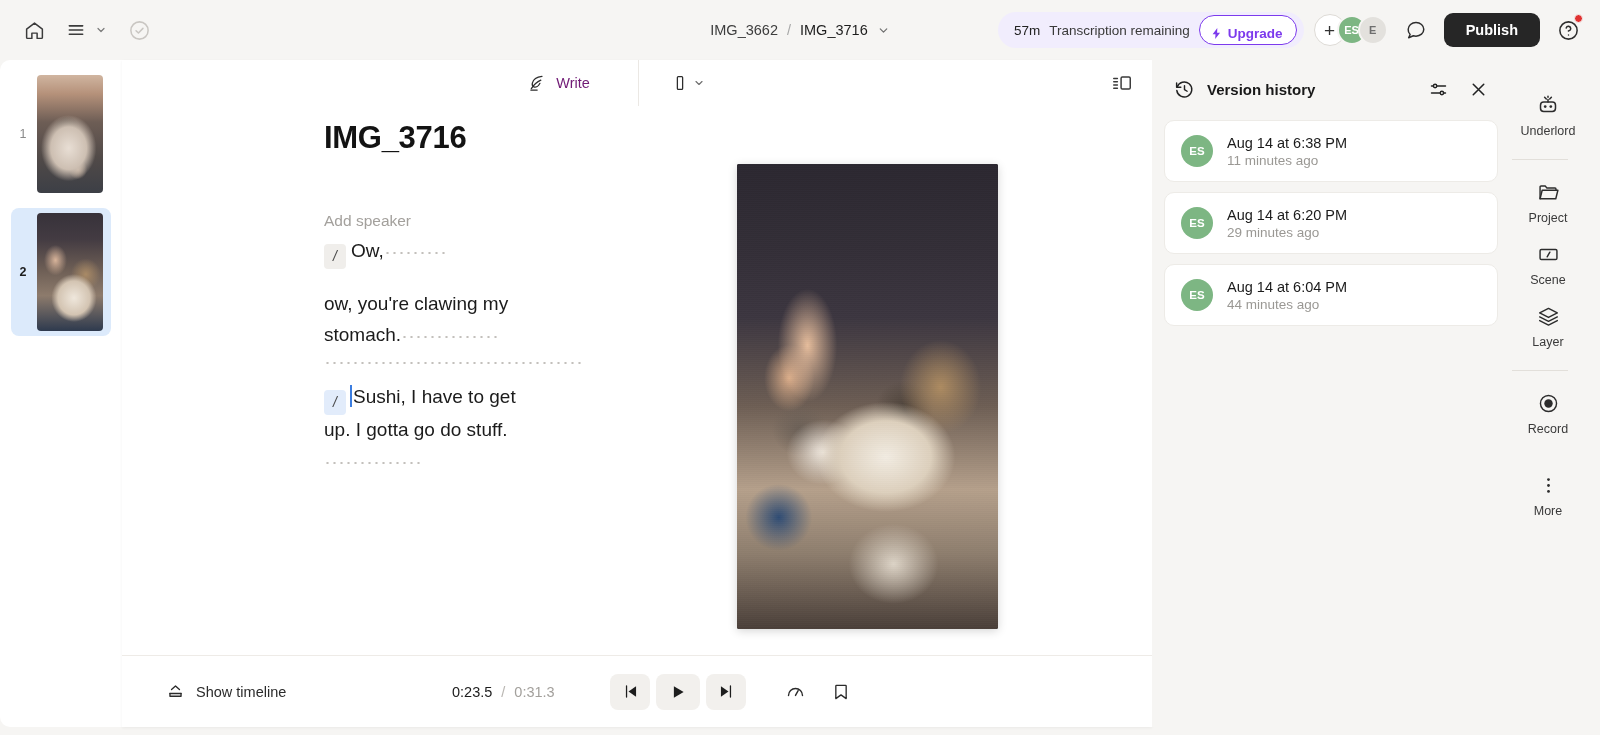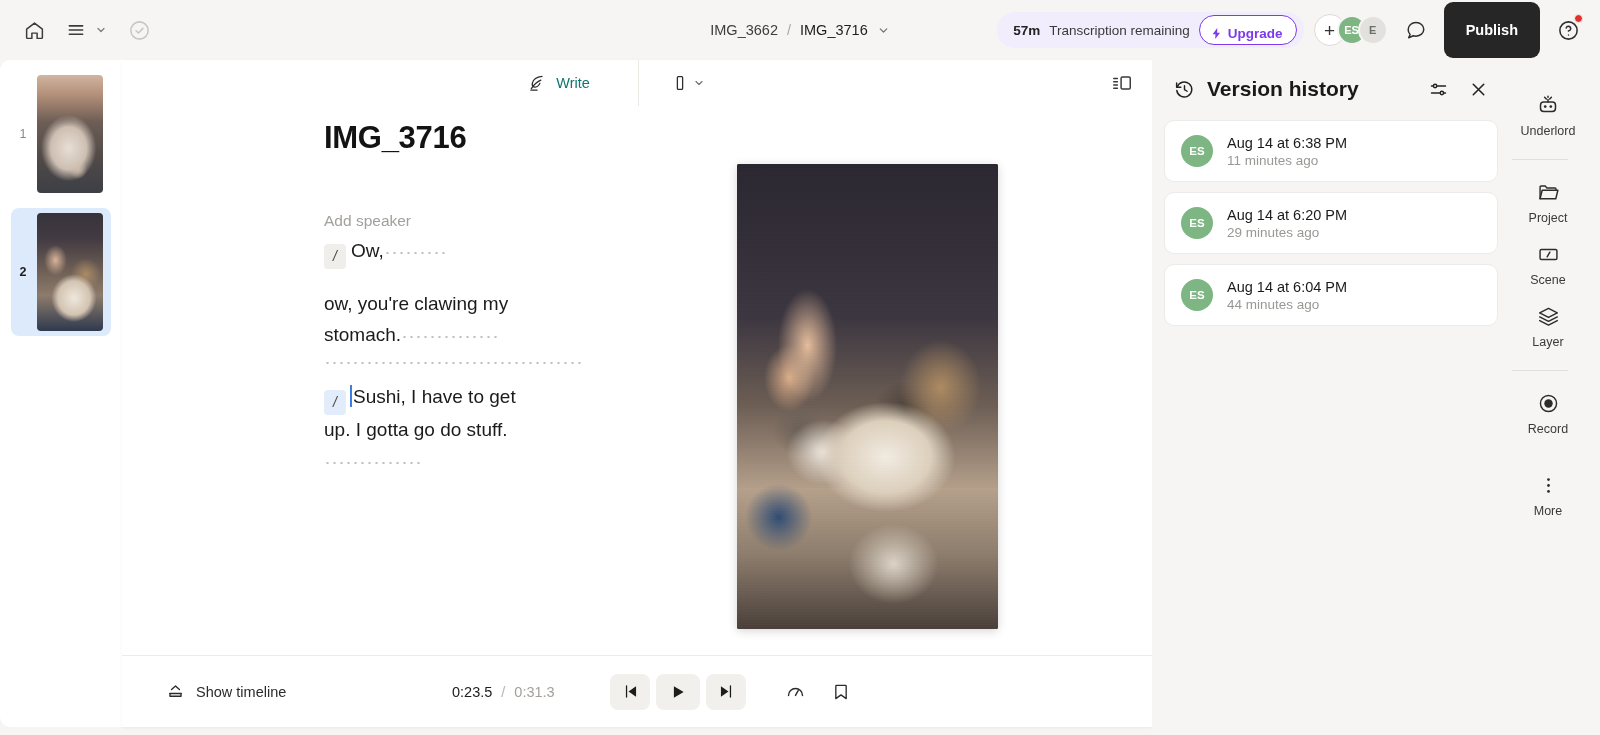--- a/index.html
+++ b/index.html
@@ -41,21 +41,21 @@
   .crumb-current { color: #1d1d1d; }
 
   .tb-right { margin-left: auto; display: flex; align-items: center; gap: 10px; position: relative; z-index: 2; }
 
   .quota-pill {
     display: flex; align-items: center; gap: 9px;
     background: #f1edfd; border-radius: 20px;
     height: 36px; padding: 0 7px 0 16px;
     font-size: 13.5px; color: #3a3a3a;
   }
-  .quota-min { font-weight: 700; color: #222; }
+  .quota-min { font-weight: 400; color: #222; }
   .upgrade-btn {
     display: flex; align-items: center; gap: 5px;
     border: 1.4px solid #7c3aed; color: #7c3aed;
     background: #fff; border-radius: 18px;
     height: 30px; padding: 6px 13px 0 10px;
     font-size: 13.5px; font-weight: 700; cursor: pointer;
   }
 
   .avatars { display: flex; align-items: center; }
   .av {
@@ -67,21 +67,21 @@
   .av.plus {
     background: #fff; color: #333; border: 1px solid #dedbd6;
     margin-left: 0; font-size: 19px; font-weight: 300; line-height: 1;
     width: 32px; height: 32px;
   }
   .av.green { background: #7db683; }
   .av.grey { background: #e3e1dd; color: #6e6e6e; }
 
   .publish-btn {
     background: #262626; color: #fff; border: none; border-radius: 9px;
-    height: 56px; padding: 0 22px; font-size: 14.5px; font-weight: 600; cursor: pointer;
+    height: 34px; padding: 0 22px; font-size: 14.5px; font-weight: 600; cursor: pointer;
   }
   .help-wrap { position: relative; }
   .red-dot {
     position: absolute; top: 2px; right: 3px;
     width: 9px; height: 9px; border-radius: 50%; background: #e03131;
     border: 1.5px solid #f6f5f3;
   }
 
   
   .body { flex: 1; display: flex; min-height: 0; padding: 0 0 8px 0; position: relative; }
@@ -129,21 +129,21 @@
     display: flex; flex-direction: column;
     box-shadow: 0 1px 3px rgba(0,0,0,.05);
   }
   .ed-toolbar {
     height: 46px; flex: 0 0 46px;
     display: flex; align-items: center;
     padding: 0 14px 0 0; position: relative;
   }
   .write-btn {
     display: flex; align-items: center; gap: 9px;
-    font-size: 14.5px; color: #0f766e; cursor: pointer;
+    font-size: 14.5px; color: #701a75; cursor: pointer;
     padding: 6px 10px; border-radius: 7px; background: none; border: none;
     margin-left: auto;
   }
   .ed-divider { width: 1px; height: 46px; background: #ebe8e4; margin: 0 0 0 38px; }
   .ratio-btn {
     display: flex; align-items: center; gap: 4px; margin-left: 26px;
     cursor: pointer; padding: 5px 6px; border-radius: 6px;
   }
   .panel-toggle { margin-left: auto; cursor: pointer; padding: 5px; border-radius: 6px; display:flex; }
 
@@ -254,21 +254,21 @@
   .vh-panel {
     width: 360px; flex: 0 0 360px;
     background: #f6f5f3;
     display: flex; flex-direction: column;
     padding: 0 14px 0 12px;
   }
   .vh-head {
     height: 58px; flex: 0 0 58px;
     display: flex; align-items: center; gap: 12px; padding: 0 2px 0 10px;
   }
-  .vh-title { font-size: 21px; font-weight: 600; color: #191919; }
+  .vh-title { font-size: 15px; font-weight: 600; color: #191919; }
   .vh-actions { margin-left: auto; display: flex; align-items: center; gap: 4px; }
   .vh-list { display: flex; flex-direction: column; gap: 10px; padding-top: 2px; }
   .vh-item {
     background: #fff; border: 1px solid #edebe7; border-radius: 10px;
     height: 62px; display: flex; align-items: center; gap: 14px;
     padding: 0 16px; cursor: pointer;
   }
   .vh-av {
     width: 32px; height: 32px; border-radius: 50%; background: #7db683;
     display: flex; align-items: center; justify-content: center;

